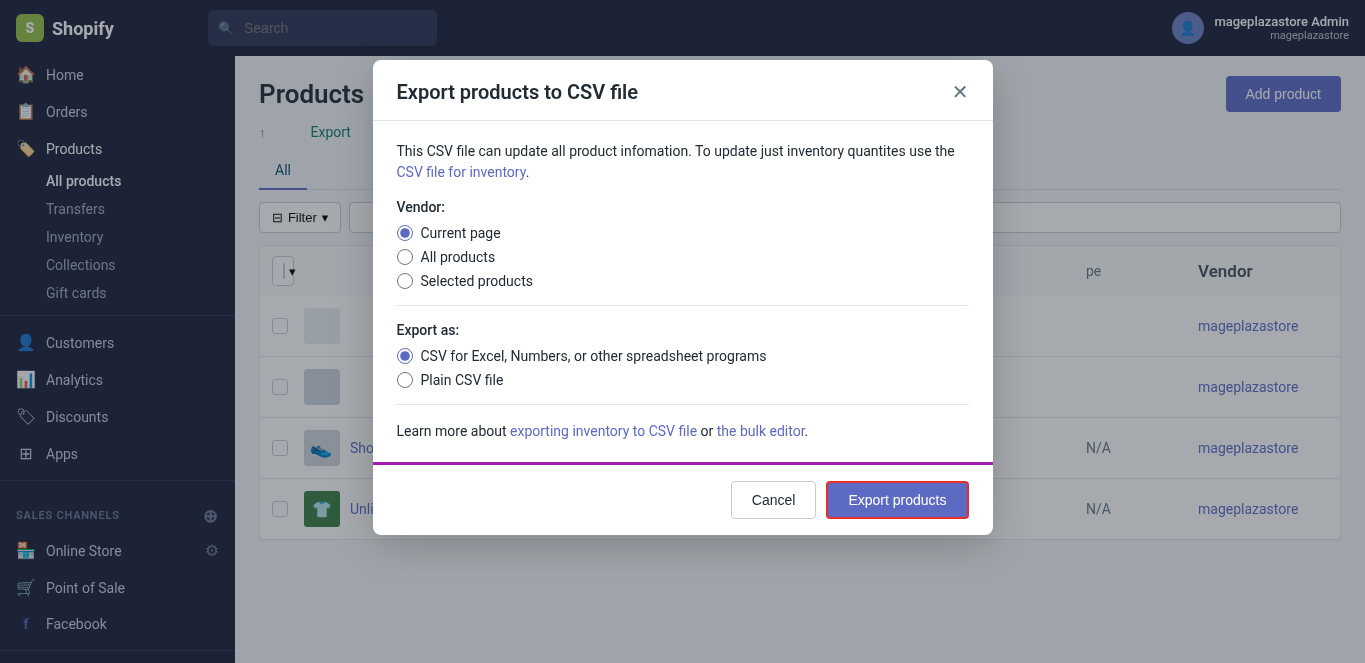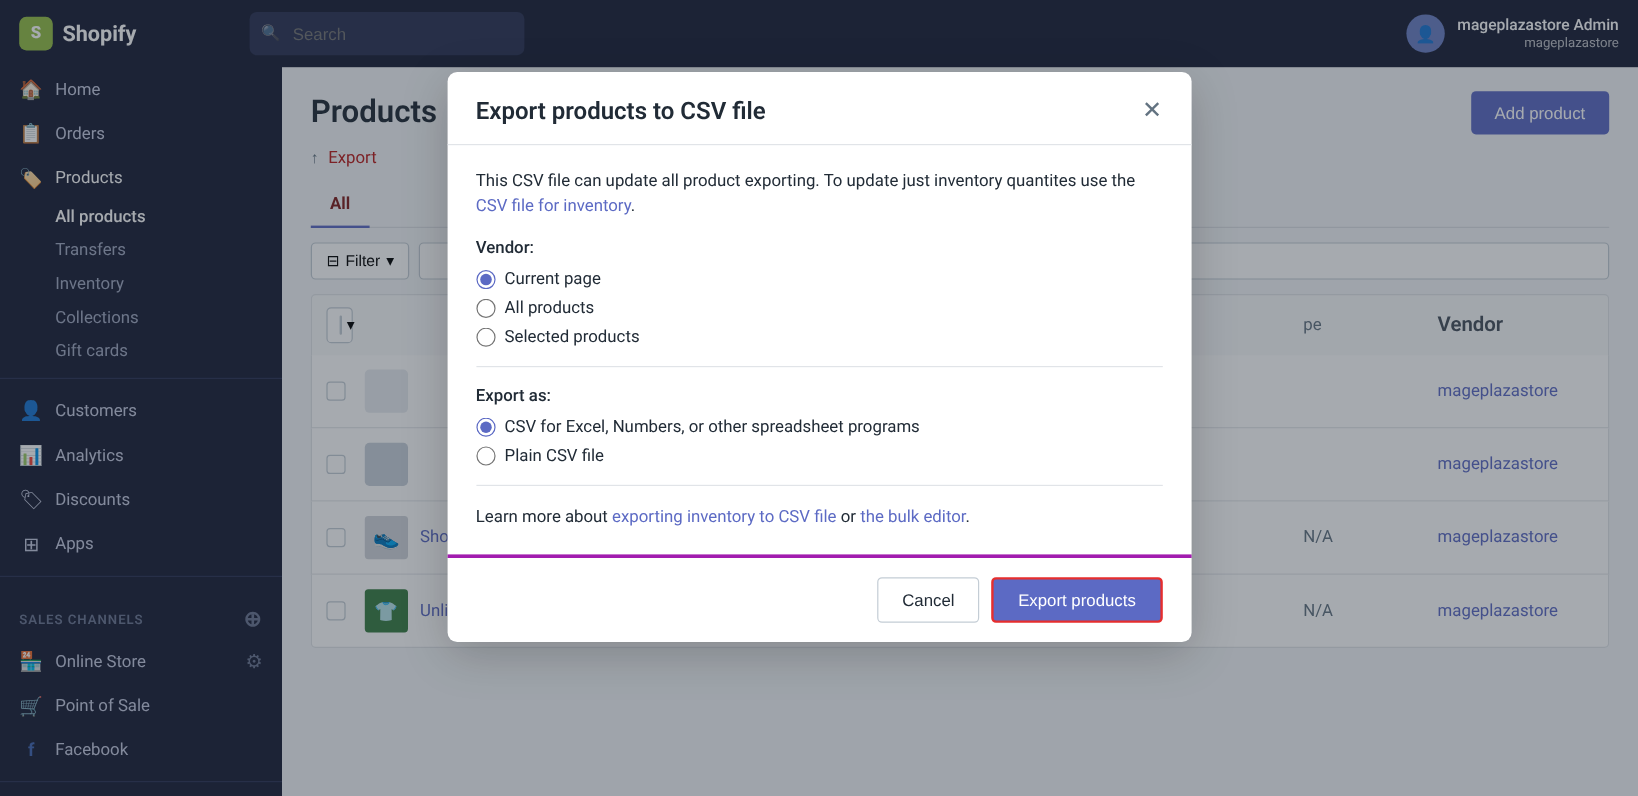--- a/index.html
+++ b/index.html
@@ -146,35 +146,35 @@
       font-weight: 500;
     }
     .toolbar {
       display: flex;
       align-items: center;
       gap: 8px;
       margin-bottom: 12px;
       color: #5c6ac4;
       font-size: 14px;
     }
-    .export-link { cursor: pointer; color: #b91c1c; text-decoration: none; display: flex; align-items: center; gap: 4px; }
+    .export-link { cursor: pointer; color: #0f766e; text-decoration: none; display: flex; align-items: center; gap: 4px; margin-left: 37px; }
     .tabs-bar {
       display: flex;
       border-bottom: 1px solid #dde0e5;
       margin-bottom: 12px;
     }
     .tab {
       padding: 10px 16px;
       cursor: pointer;
       font-size: 14px;
       color: #637381;
       border-bottom: 2px solid transparent;
       margin-bottom: -1px;
     }
-    .tab.active { color: #7f1d1d; border-bottom-color: #5c6ac4; font-weight: 700; }
+    .tab.active { color: #0c4a6e; border-bottom-color: #5c6ac4; font-weight: 400; }
     .filter-row {
       display: flex;
       align-items: center;
       gap: 8px;
       margin-bottom: 12px;
     }
     .filter-btn {
       background: white;
       border: 1px solid #c4cdd5;
       border-radius: 4px;
@@ -514,21 +514,21 @@
 </div>
 
 <div class="modal-overlay">
   <div class="modal">
     <div class="modal-header">
       <h2 class="modal-title">Export products to CSV file</h2>
       <button class="modal-close">✕</button>
     </div>
     <div class="modal-body">
       <p class="modal-description">
-        <span>This CSV file can update all product exporting. To update just inventory quantites use the</span>
+        <span>This CSV file can update all product infomation. To update just inventory quantites use the</span>
         <a href="#">CSV file for inventory</a><span>.</span>
       </p>
       <div>
         <p class="export-section-label">Vendor:</p>
         <label class="radio-option">
           <input type="radio" name="export_scope" checked="" style="">
           <span>Current page</span>
         </label>
         <label class="radio-option">
           <input type="radio" name="export_scope" style="">

